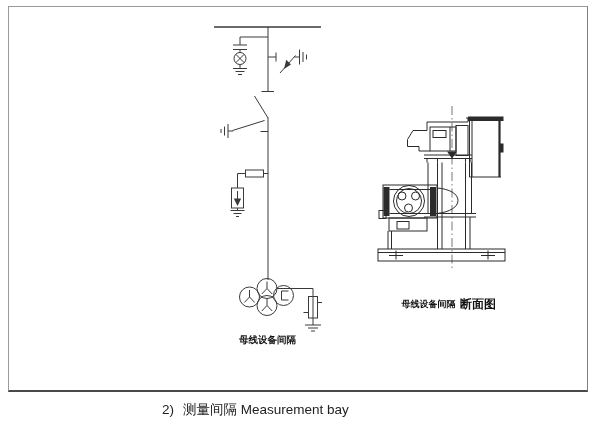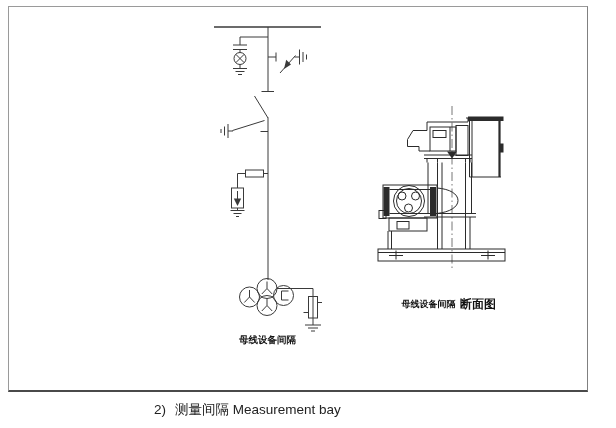--- a/index.html
+++ b/index.html
@@ -16,21 +16,21 @@
   svg.layer{position:absolute;left:0;top:0;width:616px;height:428px;}
   .ln{stroke:#3a3a3a;stroke-width:1;fill:none;}
   .ln-bus{stroke:#3a3a3a;stroke-width:1.5;fill:none;}
   .fl{fill:#3a3a3a;stroke:none;}
   .sl{stroke:#2b2b2b;stroke-width:1;fill:none;}
   .sl-thick{stroke:#2b2b2b;stroke-width:2.2;fill:none;}
   .sfl{fill:#2b2b2b;stroke:none;}
   .cl{stroke:#666;stroke-width:0.9;fill:none;stroke-dasharray:9 3 1.5 3;}
   .svg-label{font-family:"Liberation Sans", sans-serif;font-weight:bold;fill:#111;}
   .caption{
-    position:absolute;left:154px;top:401px;
+    position:absolute;left:162px;top:401px;
     font-size:13.5px;color:#222;white-space:nowrap;
   }
   .caption .cap-text{margin-left:9px;}
 </style>
 </head>
 <body>
 
 <div class="canvas">
 
   <div class="frame"></div>

